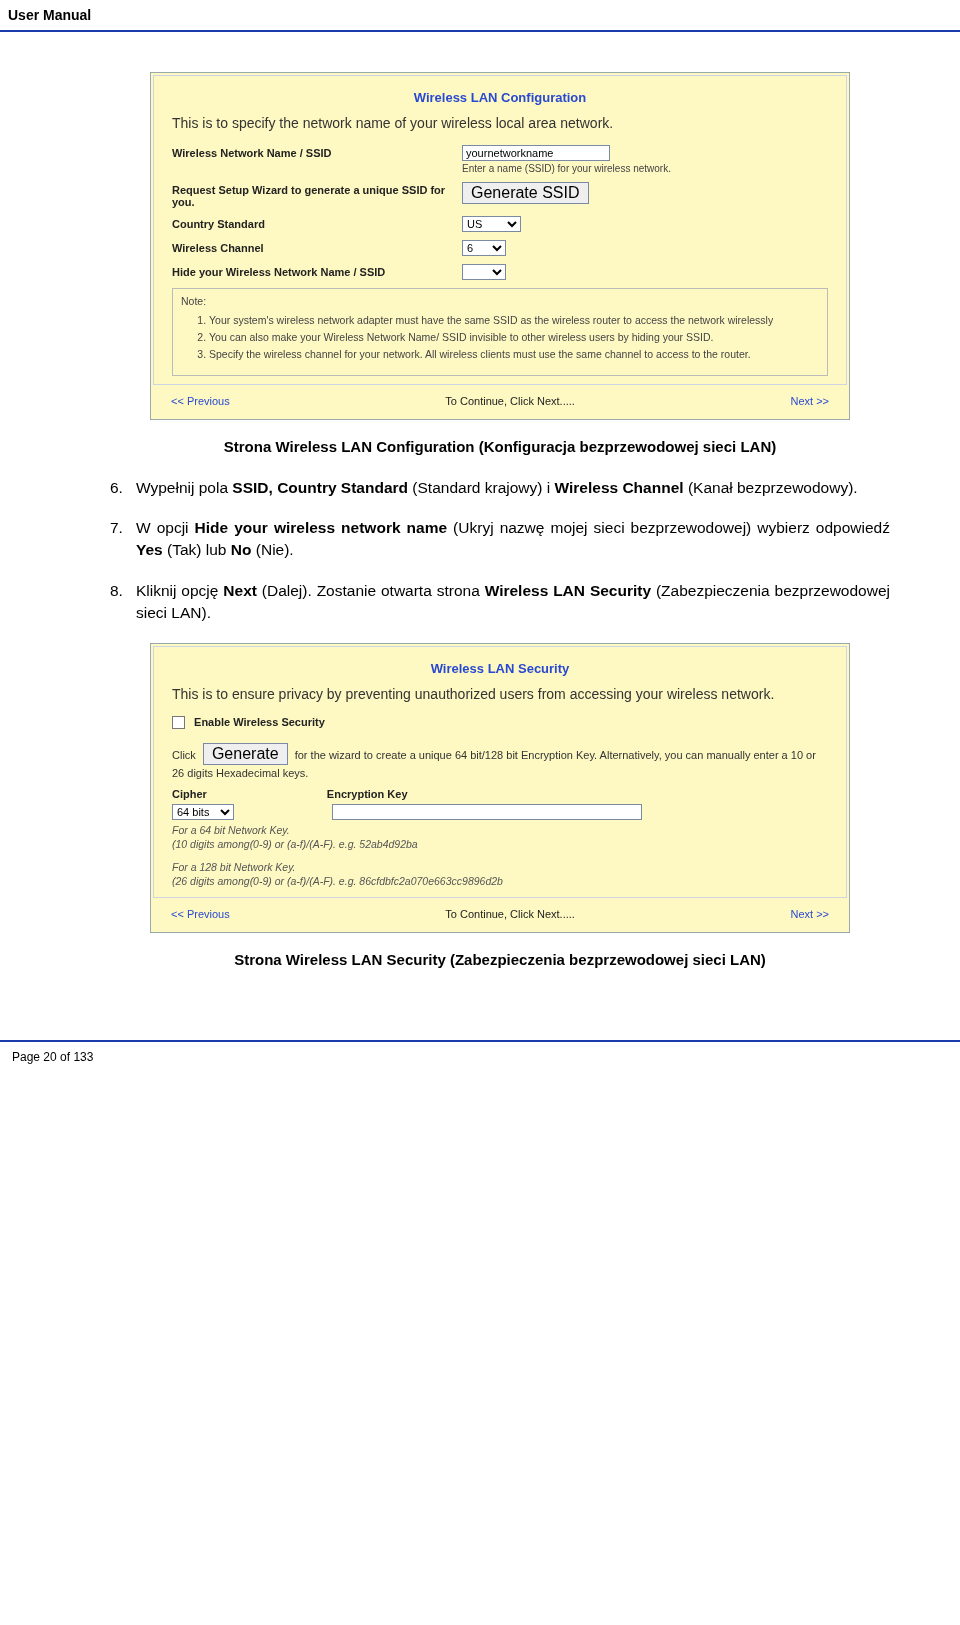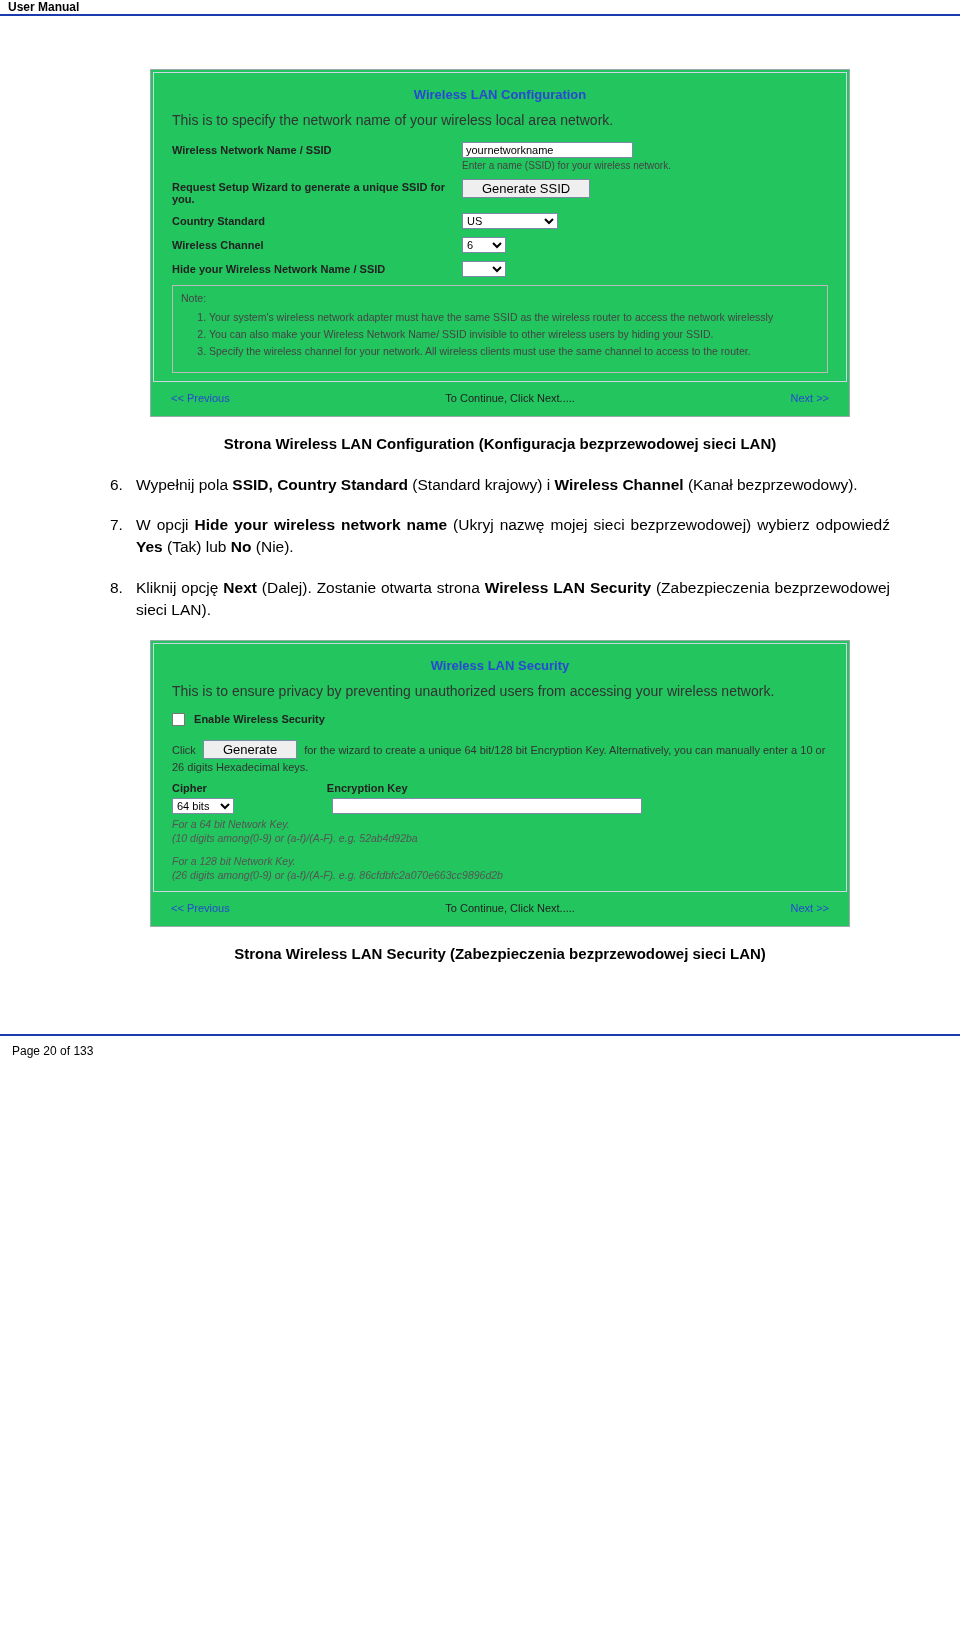--- a/index.html
+++ b/index.html
@@ -1,32 +1,32 @@
 <!DOCTYPE html>
 <html><head>
 <meta charset="utf-8">
 <style>
   * { box-sizing: border-box; margin: 0; padding: 0; }
   html, body { width: 960px; background: #fff; font-family: Arial, Helvetica, sans-serif; }
   body { padding: 0; }
 
   .page-header {
-    font-size: 12px;
-    padding: 0 8px;
+    font-size: 14px;
+    padding: 7px 8px;
     border-bottom: 2px solid #1a3bb0;
     font-weight: bold;
   }
 
   .page-body { padding: 40px 70px 20px 110px; }
 
   .outer-panel {
     border: 1px solid #9aa;
     width: 700px;
-    margin: 13px auto 18px auto;
-    background: #22c55e;
+    margin: 0 auto 18px auto;
+    background: #fef9c3;
     font-family: Verdana, Geneva, sans-serif;
     font-size: 11px;
     color: #333;
     padding: 2px;
   }
   .inner-panel {
     border: 1px solid #cfd4e4;
     padding: 14px 18px 8px 18px;
     position: relative;
     min-height: 40px;
@@ -40,30 +40,30 @@
   }
   .panel-desc { font-size: 14px; color: #333; margin-bottom: 14px; }
 
   .row { display: flex; align-items: flex-start; margin-bottom: 8px; }
   .lbl { width: 290px; font-weight: bold; font-size: 11px; color: #222; padding-top: 2px; }
   .lbl.sub { padding-left: 18px; font-weight: bold; }
   .field { flex: 1; }
   .hint { font-size: 10px; color: #444; margin-top: 2px; }
 
   .text-input {
-    width: 171px;
+    width: 148px;
     font-size: 11px;
     padding: 1px 3px;
     border: 1px solid #7a8aa6;
     background: #fff;
     font-family: Verdana, Geneva, sans-serif;
   }
   .btn {
-    font-size: 13px;
-    padding: 1px 19px;
+    font-size: 16px;
+    padding: 1px 8px;
     border: 1px solid #7a8aa6;
     background: #efefef;
     font-family: Verdana, Geneva, sans-serif;
   }
   .sel {
     font-size: 11px;
     border: 1px solid #7a8aa6;
     background: #fff;
     font-family: Verdana, Geneva, sans-serif;
   }
@@ -140,21 +140,21 @@
       </div>
       <div class="row">
         <div class="lbl">Request Setup Wizard to generate a unique SSID for you.</div>
         <div class="field">
           <button class="btn">Generate SSID</button>
         </div>
       </div>
       <div class="row">
         <div class="lbl">Country Standard</div>
         <div class="field">
-          <select class="sel" style="width:96px">
+          <select class="sel" style="width:59px">
             <option>US</option>
           </select>
         </div>
       </div>
       <div class="row">
         <div class="lbl">Wireless Channel</div>
         <div class="field">
           <select class="sel" style="width:44px">
             <option>6</option>
           </select>

